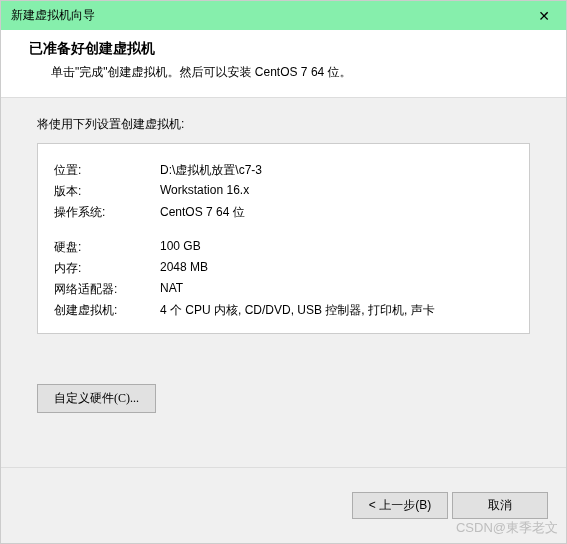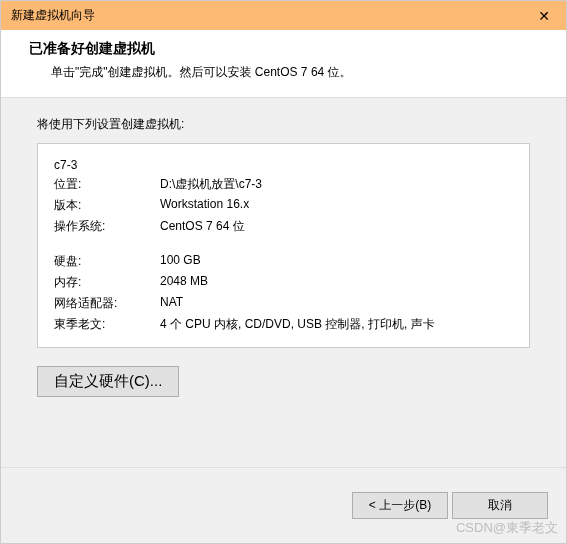--- a/index.html
+++ b/index.html
@@ -5,21 +5,21 @@
 * { box-sizing: border-box; margin: 0; padding: 0; }
 body {
   font-family: "Microsoft YaHei", "Segoe UI", sans-serif;
   font-size: 12px;
   background: #f0f0f0;
   width: 567px;
   height: 544px;
   overflow: hidden;
 }
 .window {
-  background: #fdba74;
+  background: #86efac;
   width: 567px;
   height: 544px;
   border: 1px solid #ccc;
   display: flex;
   flex-direction: column;
 }
 .titlebar {
   display: flex;
   justify-content: space-between;
   align-items: center;
@@ -69,23 +69,24 @@
 .row .label {
   width: 106px;
 }
 .row .value {
   flex: 1;
 }
 .customize-btn {
   padding: 5px 16px;
   background: #e1e1e1;
   border: 1px solid #adadad;
-  font-size: 15px;
-  font-family: Liberation Sans, sans-serif;
+  font-size: 12px;
+  font-family: Liberation Serif, serif;
   cursor: pointer;
+  margin-top: 32px;
 }
 .footer {
   border-top: 1px solid #ddd;
   padding: 24px 18px;
   display: flex;
   justify-content: flex-end;
   gap: 4px;
   background: #f0f0f0;
   position: relative;
 }
@@ -122,21 +123,20 @@
   <div class="header">
     <h1>已准备好创建虚拟机</h1>
     <p>单击"完成"创建虚拟机。然后可以安装 CentOS 7 64 位。</p>
   </div>
 
   <div class="content">
     <div class="content-label">将使用下列设置创建虚拟机:</div>
 
     <div class="settings-box">
       <div class="row">
-        <span class="value">c7-3</span>
       </div>
       <div class="row">
         <span class="label">位置:</span>
         <span class="value">D:\虚拟机放置\c7-3</span>
       </div>
       <div class="row">
         <span class="label">版本:</span>
         <span class="value">Workstation 16.x</span>
       </div>
       <div class="row">
@@ -152,21 +152,21 @@
       </div>
       <div class="row">
         <span class="label">内存:</span>
         <span class="value">2048 MB</span>
       </div>
       <div class="row">
         <span class="label">网络适配器:</span>
         <span class="value">NAT</span>
       </div>
       <div class="row">
-        <span class="label">東季老文:</span>
+        <span class="label">创建虚拟机:</span>
         <span class="value">4 个 CPU 内核, CD/DVD, USB 控制器, 打印机, 声卡</span>
       </div>
     </div>
 
     <button class="customize-btn">自定义硬件(C)...</button>
   </div>
 
   <div class="footer">
     <button>&lt; 上一步(B)</button>
     <button>取消</button>

